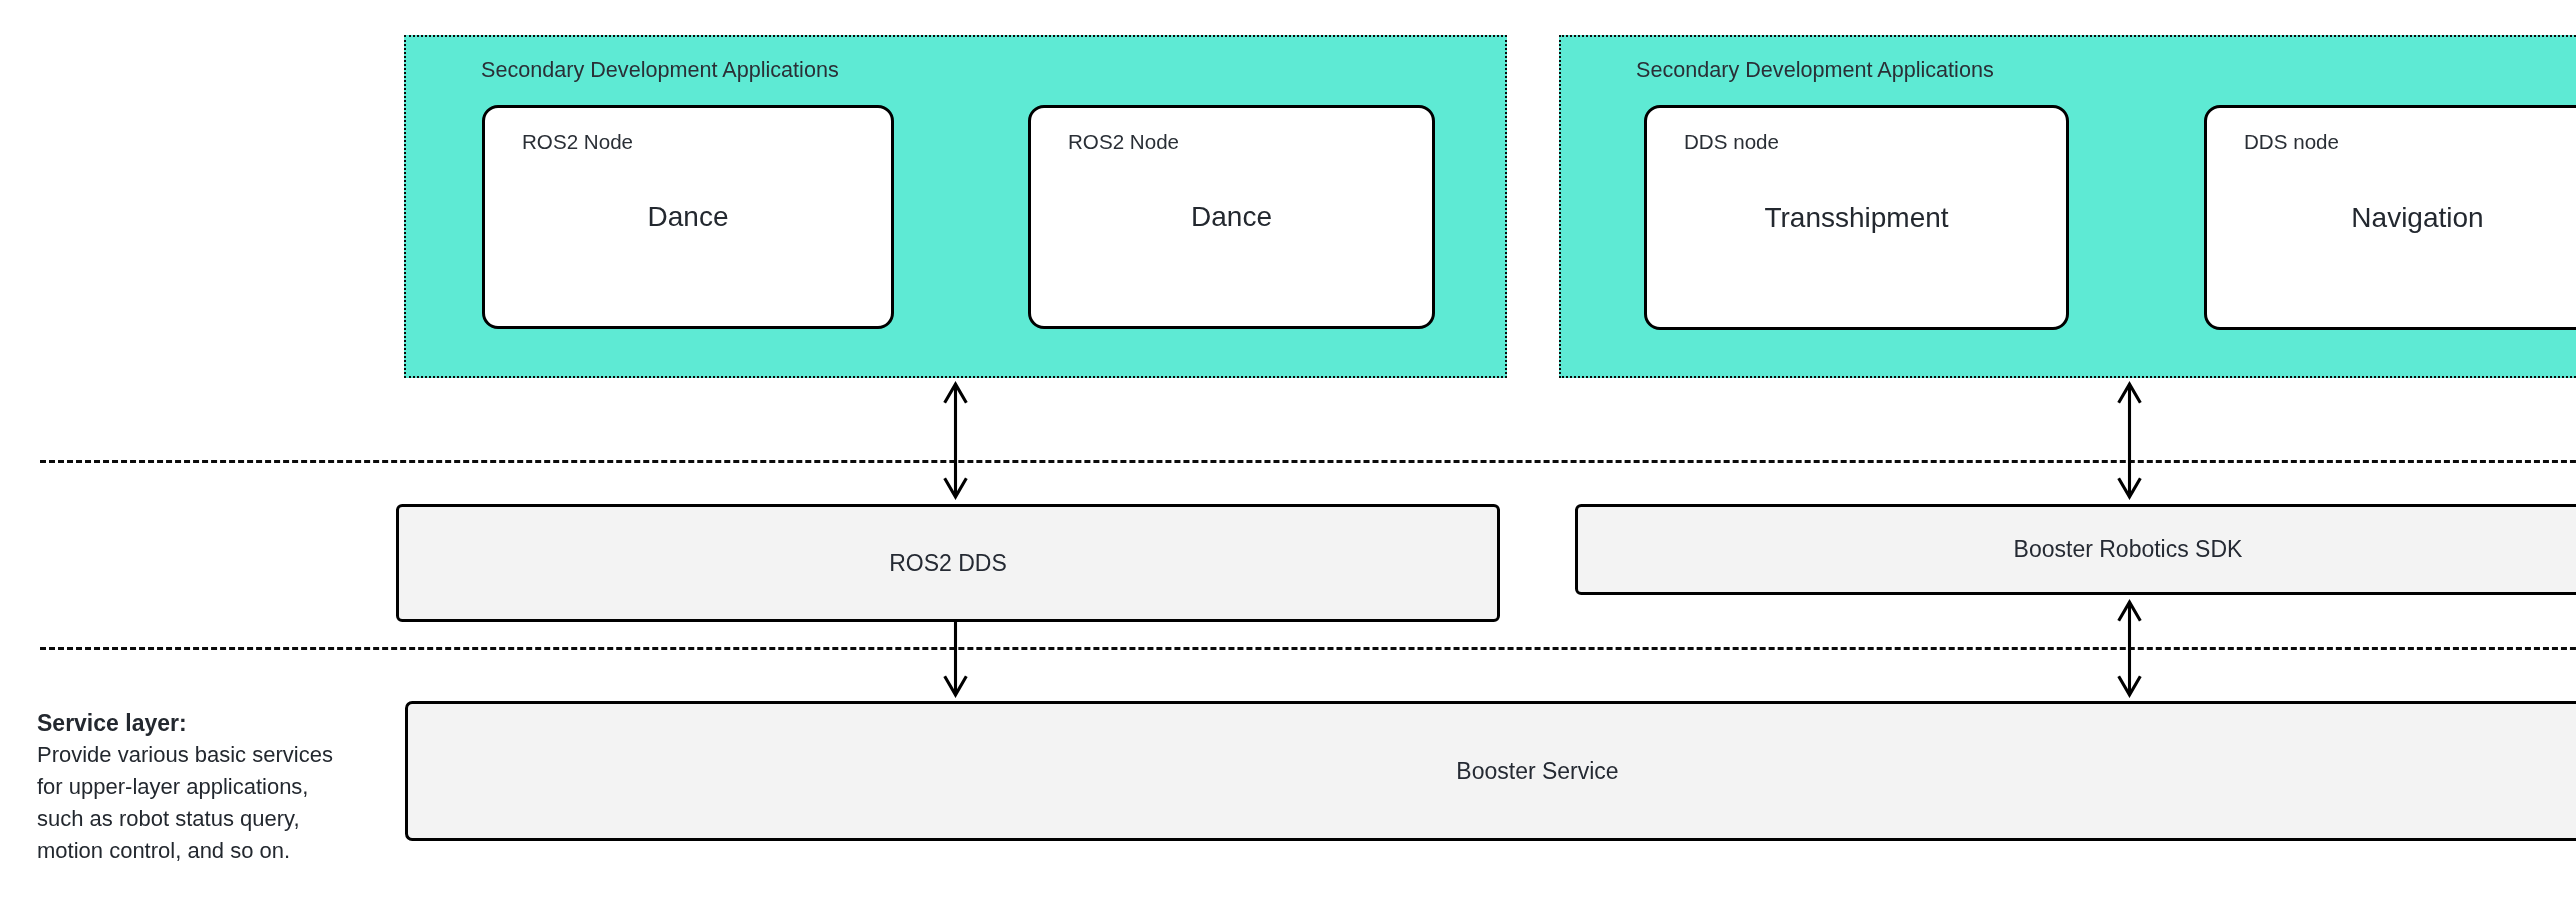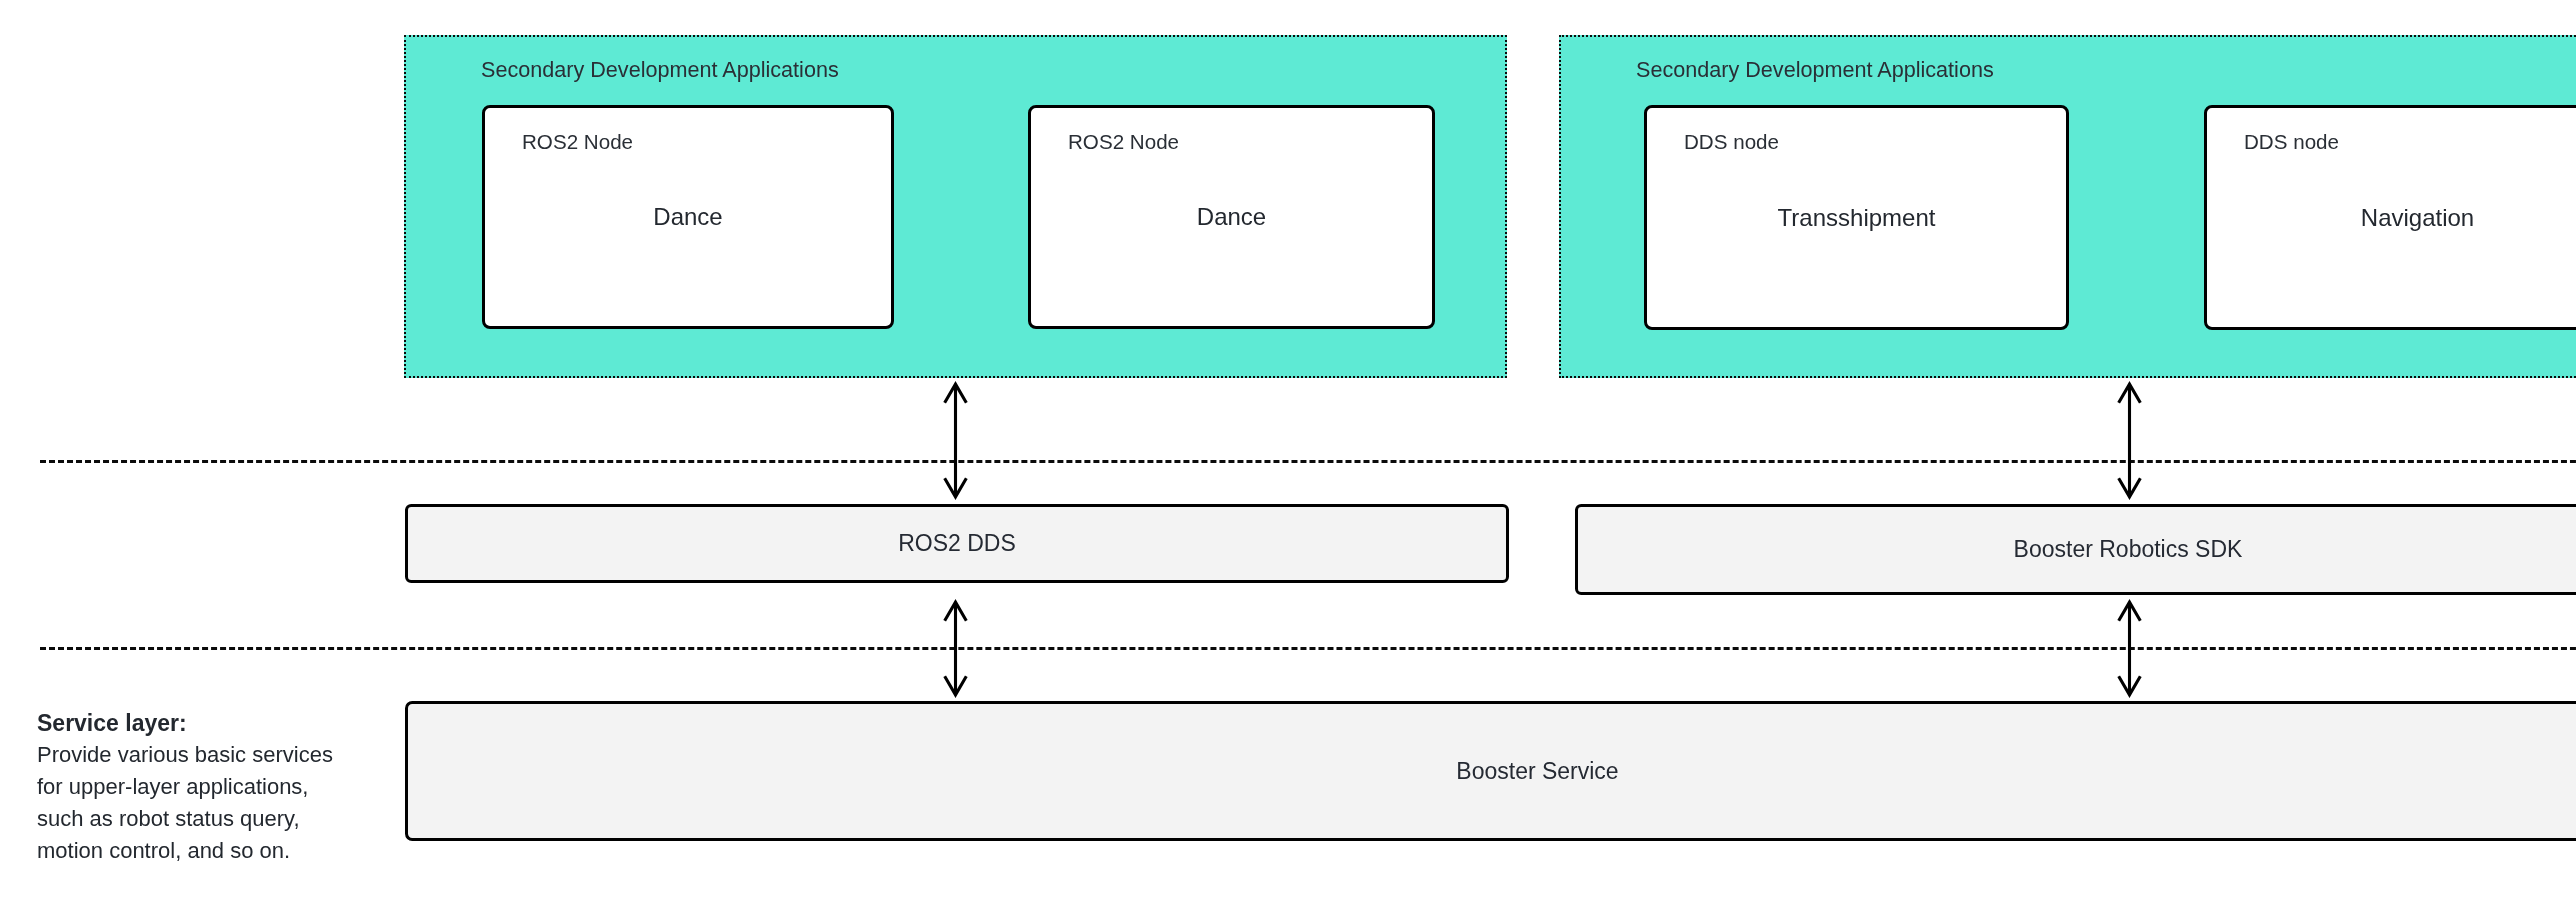--- a/index.html
+++ b/index.html
@@ -58,39 +58,39 @@
     top: 19.6px;
     font-size: 21.6px;
     color: #2a2f36;
     white-space: nowrap;
   }
 
   
   .node {
     position: absolute;
     border: 3.1px solid #000000;
-    border-radius: 8px;
+    border-radius: 16px;
     box-sizing: border-box;
     background: #ffffff;
   }
   .node-type {
     position: absolute;
     left: 37px;
     top: 21.6px;
     font-size: 20.6px;
     color: #2a2f36;
     white-space: nowrap;
   }
   .node-name {
     position: absolute;
     inset: 0;
     display: flex;
     align-items: center;
     justify-content: center;
-    font-size: 24px;
+    font-size: 28px;
     color: #23282f;
   }
 
   
   .graybox {
     position: absolute;
     background: #f3f3f3;
     border: 3.1px solid #000000;
     border-radius: 6.2px;
     box-sizing: border-box;
@@ -177,21 +177,21 @@
     <polyline points="9,44 30,8 51,44"></polyline>
     <polyline points="9,152 30,188 51,152"></polyline>
   </svg>
 
   <svg class="arrow" style="left:2114px; top:598px" width="31" height="101" viewBox="0 0 60 196" aria-hidden="true">
     <line x1="30" y1="9" x2="30" y2="187"></line>
     <polyline points="9,44 30,8 51,44"></polyline>
     <polyline points="9,152 30,188 51,152"></polyline>
   </svg>
 
-  <div class="graybox" style="left:405px; top:504px; width:1104px; height:79px">
+  <div class="graybox" style="left:396px; top:504px; width:1104px; height:118px">
     <span>ROS2 DDS</span>
   </div>
 
   <div class="graybox" style="left:1575px; top:504px; width:1106px; height:91px">
     <span>Booster Robotics SDK</span>
   </div>
 
   <div class="graybox service" style="left:405px; top:701px; width:2265px; height:140px">
     <span>Booster Service</span>
   </div>

